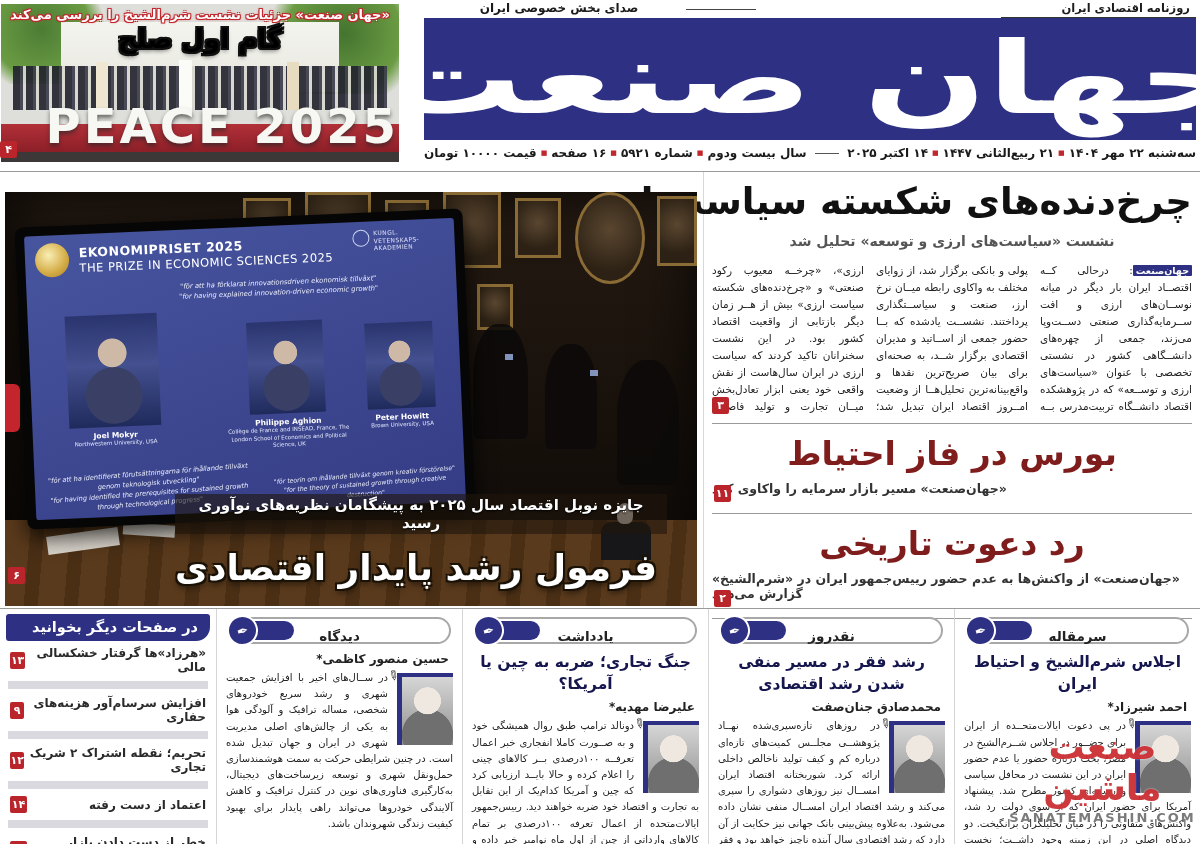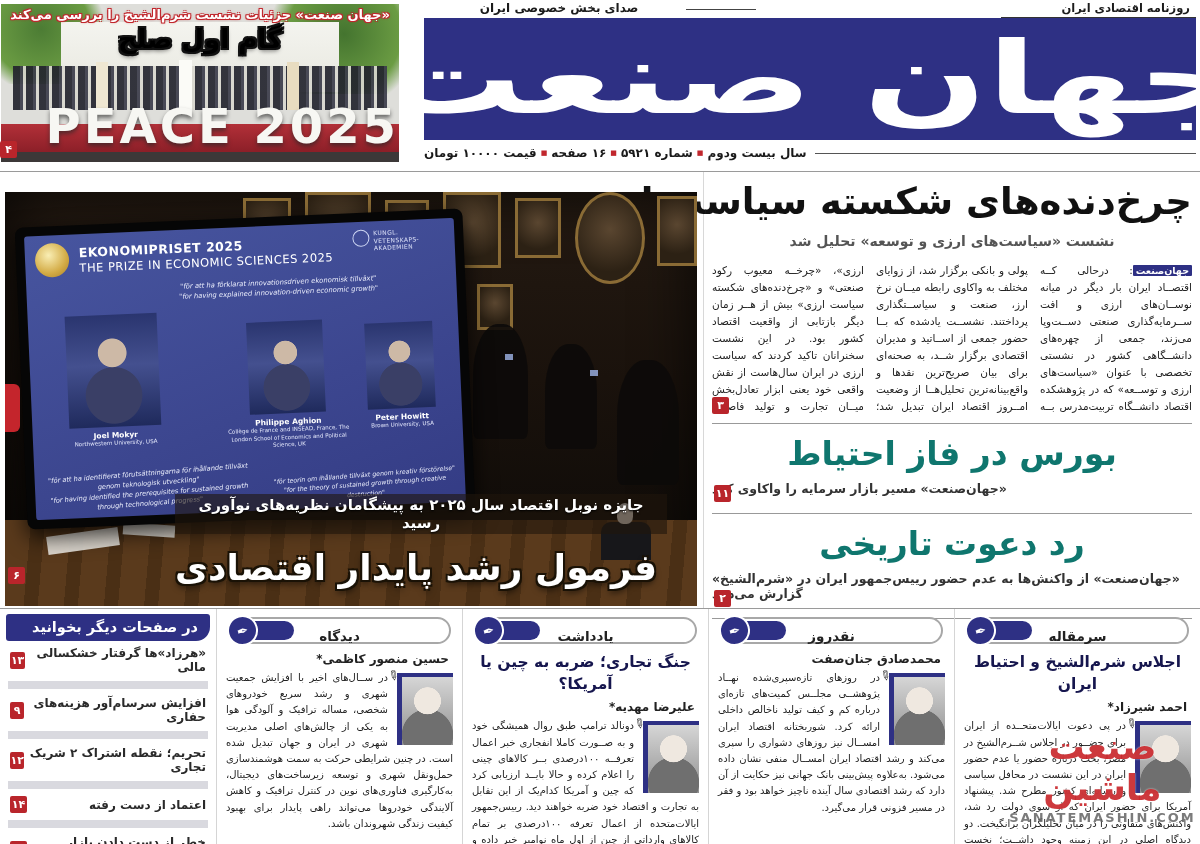--- a/index.html
+++ b/index.html
@@ -46,21 +46,21 @@
   .main { position:absolute; top:172px; left:0; right:0; height:436px; }
   .right-pane { position:absolute; right:0; top:0; bottom:0; width:497px; border-left:1px solid #d8d8d8; padding:4px 8px 0; direction:rtl; }
   .lead-headline { text-align:center; font-size:37px; font-weight:bold; color:#111; letter-spacing:-1px; white-space:nowrap; margin-top:4px; }
   .lead-subtitle { text-align:center; font-size:14px; color:#555; font-weight:bold; margin-top:10px; }
   .lead-body { display:flex; direction:rtl; gap:12px; margin-top:13px; height:152px; overflow:hidden; }
   .lead-col { flex:1; font-size:10.5px; line-height:1.62; color:#222; text-align:justify; position:relative; }
   .lead-tag { background:#2e3084; color:#fff; font-size:9.5px; font-weight:bold; padding:0 3px; border-radius:1px; }
   .badge-p3 { position:absolute; left:0; bottom:0; }
   .rule { border-top:1px solid #999; margin-top:9px; }
   .brief { position:relative; padding-bottom:8px; }
-  .brief-title { text-align:center; font-size:33px; font-weight:bold; color:#0f766e; margin-top:10px; }
+  .brief-title { text-align:center; font-size:33px; font-weight:bold; color:#7f1d1d; margin-top:10px; }
   .brief-sub { text-align:left; font-size:12.5px; font-weight:bold; color:#333; margin-top:8px; }
   .brief .pbadge { position:absolute; left:2px; bottom:2px; }
 
   
   .photo-pane { position:absolute; left:5px; top:20px; width:692px; height:414px; overflow:hidden;
                 background:linear-gradient(180deg,#241a12 0%, #1a120c 45%, #0b0907 100%); box-shadow:inset 0 0 60px rgba(0,0,0,.8); }
   .frame { position:absolute; border:3px solid #8a6b35; background:radial-gradient(circle at 50% 40%, #5a4630 0%, #2c2114 70%); }
   .frame.round { border-radius:50%; }
   .shooter { position:absolute; background:#0c0a09; border-radius:45% 45% 8% 8%; opacity:.9; }
   .cam-dot { position:absolute; width:8px; height:6px; background:#9fb4e8; opacity:.8; }
@@ -154,20 +154,23 @@
 
     <div class="masthead">
       <div class="tagline-center">صدای بخش خصوصی ایران</div>
       <div class="tagline-center-line"></div>
       <div class="tagline-right">روزنامه اقتصادی ایران</div>
       <div class="tagline-right-line"></div>
       <div class="logo-box">
         <div class="logo-text">جهان صنعت</div>
       </div>
       <div class="date-row">
+        <span>
+          <span>سه‌شنبه ۲۲ مهر ۱۴۰۴</span><span class="sq">■</span><span>۲۱ ربیع‌الثانی ۱۴۴۷</span><span class="sq">■</span><span>۱۴ اکتبر ۲۰۲۵</span>
+        </span>
         <span class="grow-line"></span>
         <span>
           <span>سال بیست ودوم</span><span class="sq">■</span><span>شماره ۵۹۲۱</span><span class="sq">■</span><span>۱۶ صفحه</span><span class="sq">■</span><span>قیمت ۱۰۰۰۰ تومان</span>
         </span>
       </div>
     </div>
   </div>
 
   <div class="main">
 
@@ -293,20 +296,21 @@
         <span>در پی دعوت ایالات‌متحــده از ایران برای حضــور در اجلاس شــرم‌الشیخ در مصر، بحث درباره حضور یا عدم حضور ایران در این نشست در محافل سیاسی و رسانه‌ای کشور مطرح شد. پیشنهاد آمریکا برای حضور ایران که از سوی دولت رد شد، واکنش‌های متفاوتی را در میان تحلیلگران برانگیخت. دو دیدگاه اصلی در این زمینه وجود داشــت؛ نخست گروهی از کارشناسان معتقد بودند که حضور ایران در این اجلاس می‌توانست فرصتی باشد تا کشور نقش فعال خود را در منطقه نشــان دهد و از این طریق موقعیت خود را تقویت کند.</span>
       </div>
     </div>
 
     <div class="op-col">
       <div class="pill">
         <span class="pill-tab"></span>
         <span class="pill-label">نقدروز</span>
         <span class="pill-icon">✒</span>
       </div>
+      <div class="op-headline">رشد فقر در مسیر منفی شدن رشد اقتصادی</div>
       <div class="op-author">محمدصادق جنان‌صفت</div>
       <div class="op-body">
         <span class="op-photo">
             <span class="pen">✎</span>
           </span>
         <span>در روزهای تازه‌سپری‌شده نهــاد پژوهشــی مجلــس کمیت‌های تازه‌ای درباره کم و کیف تولید ناخالص داخلی ارائه کرد. شوربختانه اقتصاد ایران امســال نیز روزهای دشواری را سپری می‌کند و رشد اقتصاد ایران امســال منفی نشان داده می‌شود. به‌علاوه پیش‌بینی بانک جهانی نیز حکایت از آن دارد که رشد اقتصادی سال آینده ناچیز خواهد بود و فقر در مسیر فزونی قرار می‌گیرد.</span>
       </div>
     </div>
 
     <div class="op-col">

